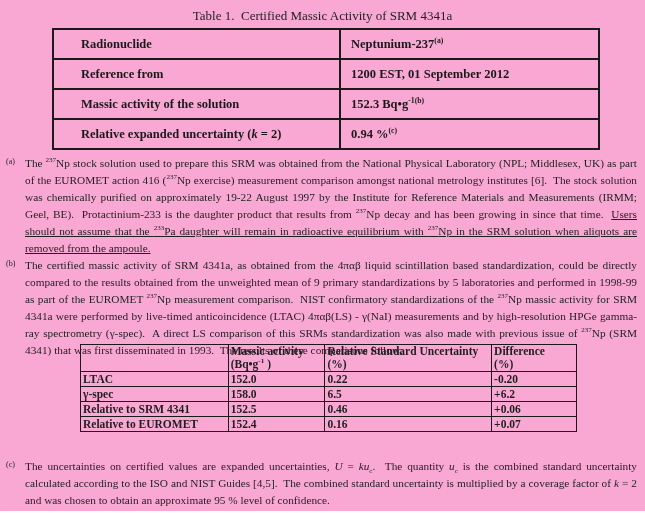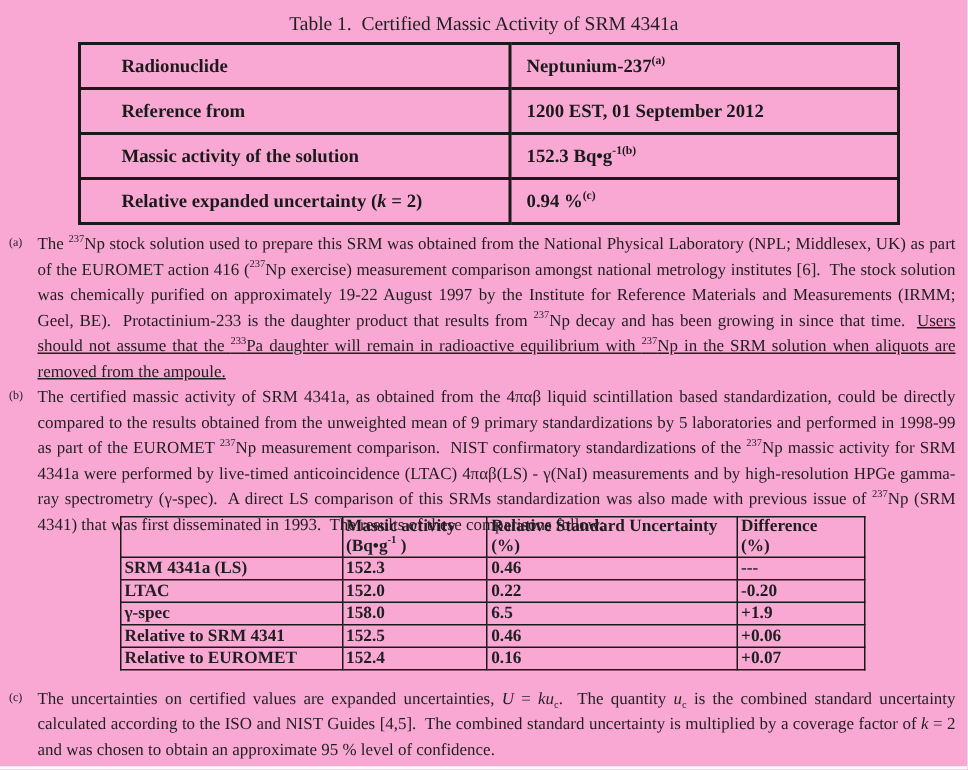--- a/index.html
+++ b/index.html
@@ -126,36 +126,30 @@
     <thead>
       <tr>
         <th class="c0"></th>
         <th class="c1">Massic activity<br>(Bq•g<sup>-1</sup> )</th>
         <th class="c2">Relative Standard Uncertainty<br>(%)</th>
         <th class="c3">Difference<br>(%)</th>
       </tr>
     </thead>
     <tbody>
       <tr>
-        <td class="c0">SRM 4341a (LS)</td>
-        <td class="c1">152.3</td>
-        <td class="c2">0.46</td>
-        <td class="c3">---</td>
-      </tr>
-      <tr>
         <td class="c0">LTAC</td>
         <td class="c1">152.0</td>
         <td class="c2">0.22</td>
         <td class="c3">-0.20</td>
       </tr>
       <tr>
         <td class="c0">γ-spec</td>
         <td class="c1">158.0</td>
         <td class="c2">6.5</td>
-        <td class="c3">+1.9</td>
+        <td class="c3">+6.2</td>
       </tr>
       <tr>
         <td class="c0">Relative to SRM 4341</td>
         <td class="c1">152.5</td>
         <td class="c2">0.46</td>
         <td class="c3">+0.06</td>
       </tr>
       <tr>
         <td class="c0">Relative to EUROMET</td>
         <td class="c1">152.4</td>

